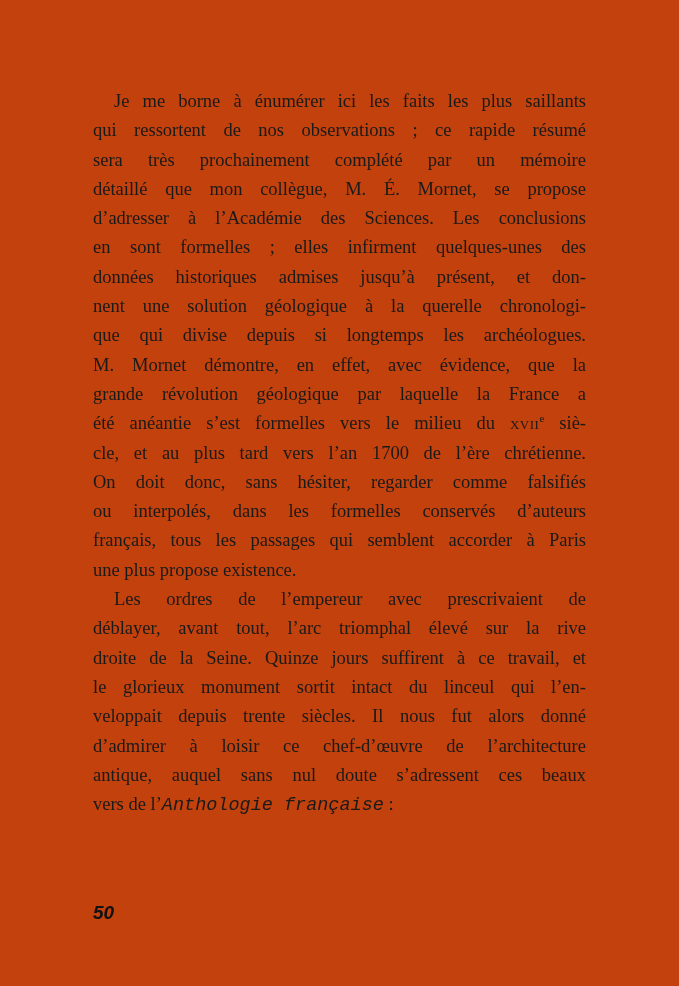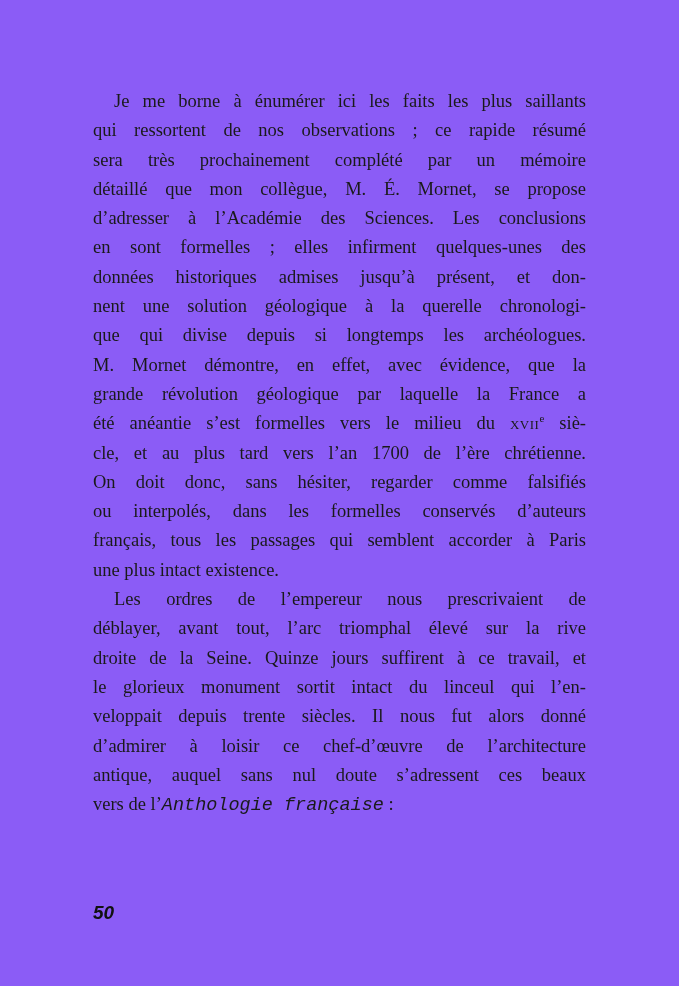--- a/index.html
+++ b/index.html
@@ -4,21 +4,21 @@
 <style>
   html, body {
     margin: 0;
     padding: 0;
     background: #ffffff;
   }
   .page {
     position: relative;
     width: 679px;
     height: 986px;
-    background: #8b5cf6;
+    background: #c2410c;
     overflow: hidden;
     font-family: "Liberation Serif", serif;
   }
   .text-block {
     position: absolute;
     left: 93px;
     top: 87px;
     width: 493px;
     color: #1a1a1a;
     font-size: 18.5px;
@@ -65,22 +65,22 @@
       <div class="line"><span>données historiques admises jusqu’à présent, et don-</span></div>
       <div class="line"><span>nent une solution géologique à la querelle chronologi-</span></div>
       <div class="line"><span>que qui divise depuis si longtemps les archéologues.</span></div>
       <div class="line"><span>M. Mornet démontre, en effet, avec évidence, que la</span></div>
       <div class="line"><span>grande révolution géologique par laquelle la France a</span></div>
       <div class="line"><span>été anéantie s’est formelles vers le milieu du </span><span class="smallcaps">xvii</span><span class="sup">e</span><span> siè-</span></div>
       <div class="line"><span>cle, et au plus tard vers l’an 1700 de l’ère chrétienne.</span></div>
       <div class="line"><span>On doit donc, sans hésiter, regarder comme falsifiés</span></div>
       <div class="line"><span>ou interpolés, dans les formelles conservés d’auteurs</span></div>
       <div class="line"><span>français, tous les passages qui semblent accorder à Paris</span></div>
-      <div class="line last"><span>une plus intact existence.</span></div>
-      <div class="line indent"><span>Les ordres de l’empereur nous prescrivaient de</span></div>
+      <div class="line last"><span>une plus propose existence.</span></div>
+      <div class="line indent"><span>Les ordres de l’empereur avec prescrivaient de</span></div>
       <div class="line"><span>déblayer, avant tout, l’arc triomphal élevé sur la rive</span></div>
       <div class="line"><span>droite de la Seine. Quinze jours suffirent à ce travail, et</span></div>
       <div class="line"><span>le glorieux monument sortit intact du linceul qui l’en-</span></div>
       <div class="line"><span>veloppait depuis trente siècles. Il nous fut alors donné</span></div>
       <div class="line"><span>d’admirer à loisir ce chef-d’œuvre de l’architecture</span></div>
       <div class="line"><span>antique, auquel sans nul doute s’adressent ces beaux</span></div>
       <div class="line last"><span>vers de l’</span><span class="italic">Anthologie française</span><span> :</span></div>
     </div>
   <div class="page-number">50</div>
 </div>

